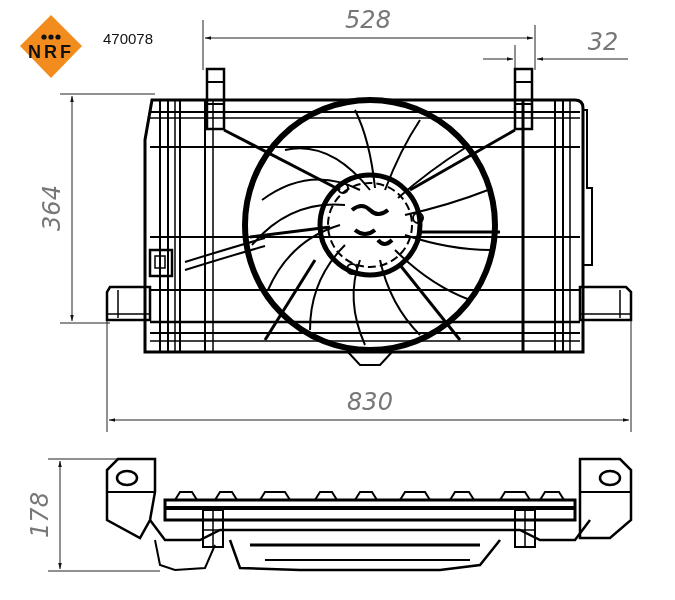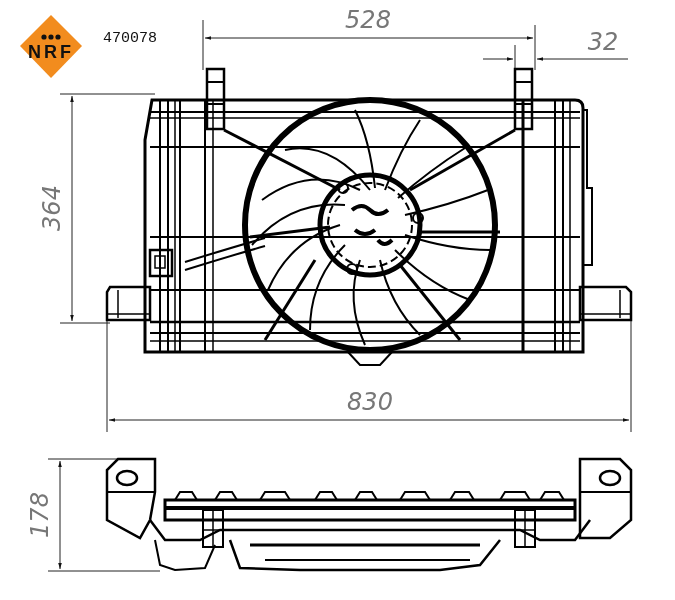--- a/index.html
+++ b/index.html
@@ -1,18 +1,18 @@
 <!DOCTYPE html>
 <html><head>
 <meta charset="utf-8">
 <style>
   html, body { margin:0; padding:0; background:#fff; }
   body { width:675px; height:600px; position:relative; overflow:hidden; font-family:"Liberation Sans", sans-serif; }
   .logo { position:absolute; left:4px; top:12px; width:95px; height:70px; }
-  .part-no { position:absolute; left:103px; top:30px; font-family:Liberation Mono, monospace; font-size:15px; color:#111; }
+  .part-no { position:absolute; left:103px; top:30px; font-family:Liberation Sans, sans-serif; font-size:15px; color:#111; }
   .dim-text { font-family:"DejaVu Sans", sans-serif; font-style:italic; fill:#777; font-weight:300; }
   svg.draw { position:absolute; left:0; top:0; }
 </style>
 </head>
 <body>
 
 <div class="logo">
   <svg width="95" height="70" viewBox="0 0 95 70">
     <polygon points="47,3 78,34 47,66 16,34" fill="#F28C1E"></polygon>
     <circle cx="40" cy="25" r="2.6" fill="#111"></circle>

